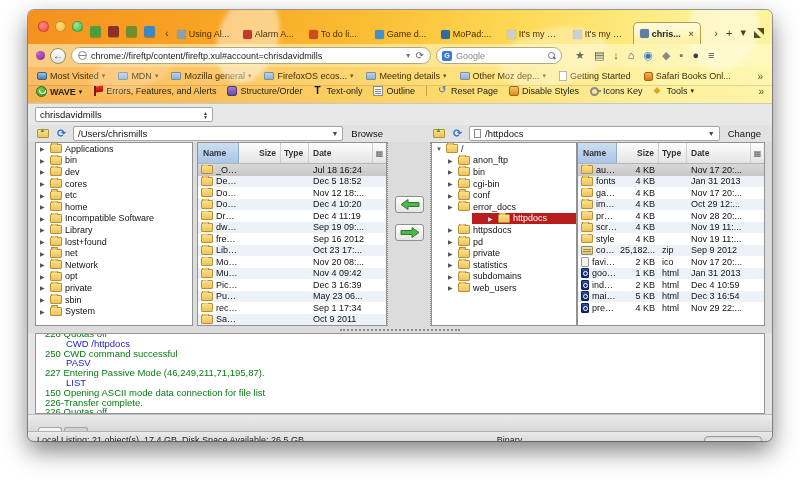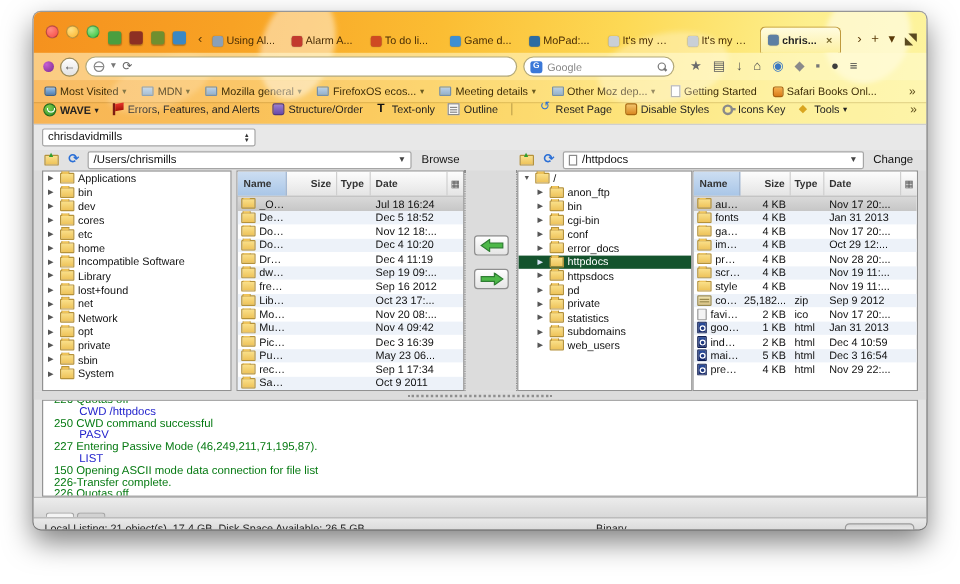--- a/index.html
+++ b/index.html
@@ -75,21 +75,21 @@
   [data-icon="site"] .bmico{width:9px;height:9px;background:linear-gradient(#f6b04e,#d97c1a);border:1px solid #a8610f;border-radius:2px;}
   .chev{margin-left:auto;color:#5a4a18;font-size:10px;}
   
   .wavebar{height:18px;display:flex;align-items:flex-start;gap:11px;padding:0 8px;font-size:9px;color:#222;
     background:rgba(253,244,186,.35);border-top:1px solid rgba(120,90,20,.18);}
   .wbrand{display:flex;align-items:center;gap:3px;font-weight:bold;}
   .wlogo{width:11px;height:11px;border-radius:50%;background:radial-gradient(circle at 35% 30%,#7cd14e,#2f8f2a);
     border:1px solid #256d20;position:relative;}
   .wlogo::after{content:"";position:absolute;left:2px;top:3px;width:5px;height:3px;border:1px solid #fff;border-top:none;border-radius:0 0 4px 4px;}
   .witem{display:flex;align-items:center;gap:3px;white-space:nowrap;}
-  .witem.div-before{border-left:1px solid rgba(90,70,20,.35);padding-left:23px;}
+  .witem.div-before{border-left:1px solid rgba(90,70,20,.35);padding-left:11px;}
   .witem .dd{font-size:7px;display:none;}
   .witem.has-dd .dd{display:inline;}
   .wicon{width:10px;height:10px;flex:none;position:relative;}
   [data-icon="alerts"] .wicon::before{content:"";position:absolute;left:1px;top:0;width:2px;height:10px;background:#7c1b12;}
   [data-icon="alerts"] .wicon::after{content:"";position:absolute;left:3px;top:0;width:7px;height:6px;
     background:linear-gradient(#e7352a,#a81308);transform:skewY(-10deg);}
   [data-icon="structure"] .wicon{background:linear-gradient(#9b7fd4,#6a4aa8);border:1px solid #503880;border-radius:2px;}
   [data-icon="text"] .wicon::before{content:"T";font-size:10px;font-weight:bold;color:#111;position:absolute;left:1px;top:-1px;}
   [data-icon="outline"] .wicon{background:#f8f8f8;border:1px solid #8a8a8a;}
   [data-icon="outline"] .wicon::after{content:"";position:absolute;left:1px;top:2px;width:6px;height:1px;background:#888;
@@ -127,21 +127,21 @@
   .panels{flex:0 0 174px;display:flex;padding:0 7px;background:#dcdcdc;}
   .pane{background:#fff;border:1px solid #919191;overflow:hidden;}
   .ltree{width:158px;}
   .vsplit{width:4px;}
   .llist{width:190px;display:flex;flex-direction:column;}
   .mid{width:44px;position:relative;border-left:1px dotted #8e8e8e;border-right:1px dotted #8e8e8e;}
   .rtree{width:146px;}
   .rlist{flex:1;display:flex;flex-direction:column;}
   .trow{display:flex;align-items:center;gap:3px;height:11.6px;padding-left:4px;font-size:9px;color:#111;white-space:nowrap;overflow:hidden;}
   .trow .tri{font-size:6px;color:#555;width:7px;flex:none;}
-  .trow.selected{background:#14532d;color:#fff;}
+  .trow.selected{background:#b91c1c;color:#fff;margin-left:40px;}
   .trow.selected .tri{color:#d8e4f6;}
   .rtree .trow.child{padding-left:16px;}
   .fi{width:12px;height:9px;flex:none;position:relative;background:linear-gradient(#fae08a,#eec35a);
     border:1px solid #b5923a;border-radius:1px;}
   .fi::before{content:"";position:absolute;left:0;top:-3px;width:5px;height:2px;background:#eec35a;
     border:1px solid #b5923a;border-bottom:none;border-radius:1px 1px 0 0;}
   .lhead{display:flex;align-items:stretch;height:21px;background:linear-gradient(#fdfdfd,#e4e4e4);
     border-bottom:1px solid #b5b5b5;font-size:8.5px;font-weight:bold;color:#333;flex:none;}
   .lhead>span{display:flex;align-items:center;}
   .h-name{flex:1;background:linear-gradient(#cddef2,#a9c6e7);padding-left:5px;border-right:1px solid #93accc;}
@@ -265,20 +265,21 @@
         <span>▾</span>
         <span class="fsicon"></span>
       </div>
     </div>
 
     <div class="navbar">
       <span class="addon-dot"></span>
       <span class="backbtn">←</span>
       <div class="urlbar">
         <span class="globe"></span>
+        <span class="urltext">chrome://fireftp/content/fireftp.xul#account=chrisdavidmills</span>
         <span class="urlctl">▼</span>
         <span class="reload">⟳</span>
       </div>
       <div class="searchbar">
         <span class="engico">G</span>
         <span>Google</span>
         <span class="mag"></span>
       </div>
       <div class="navicons">
 

